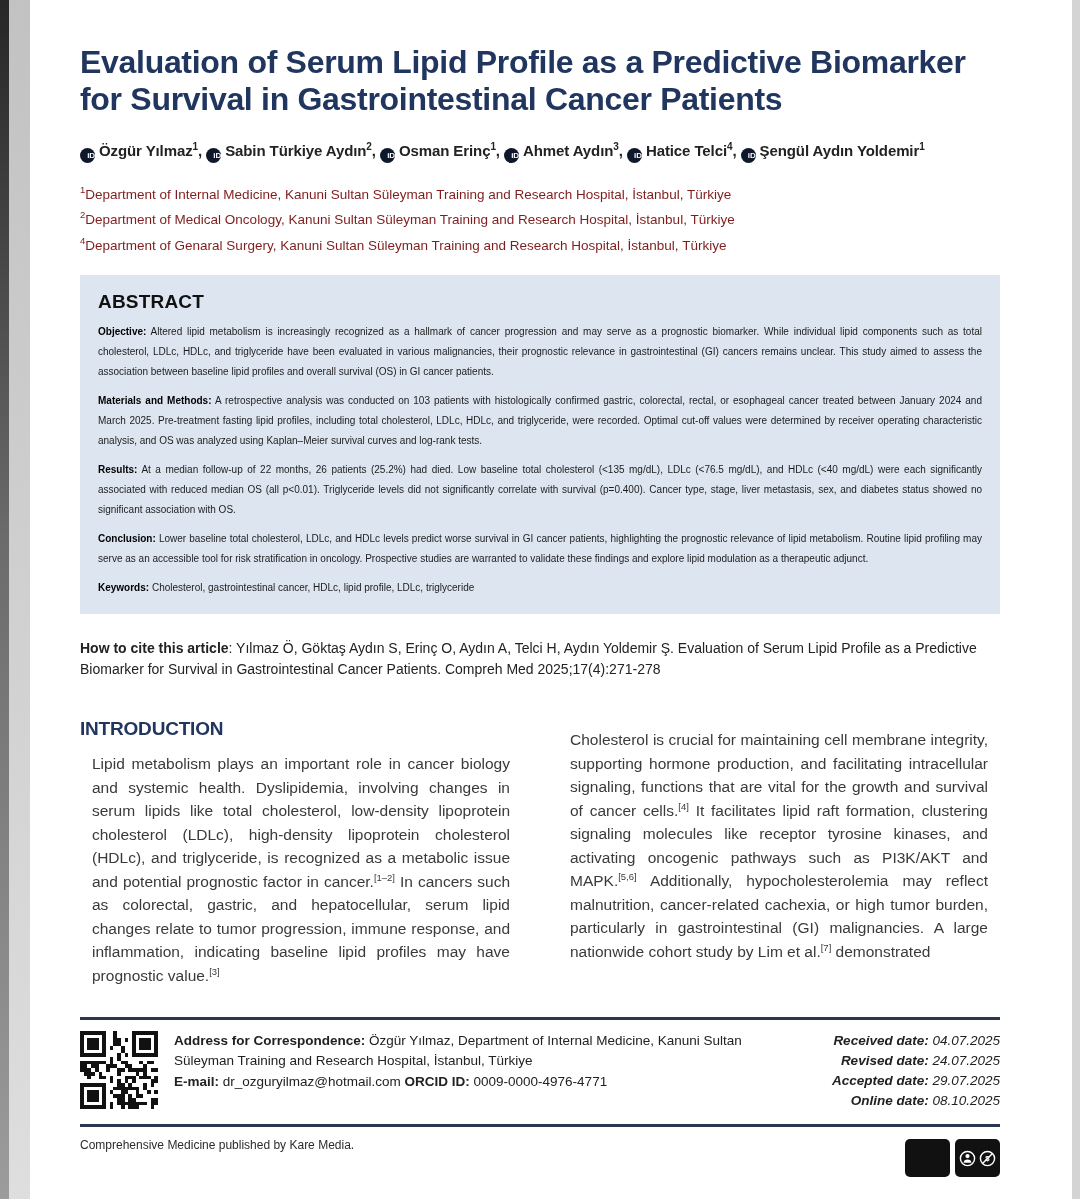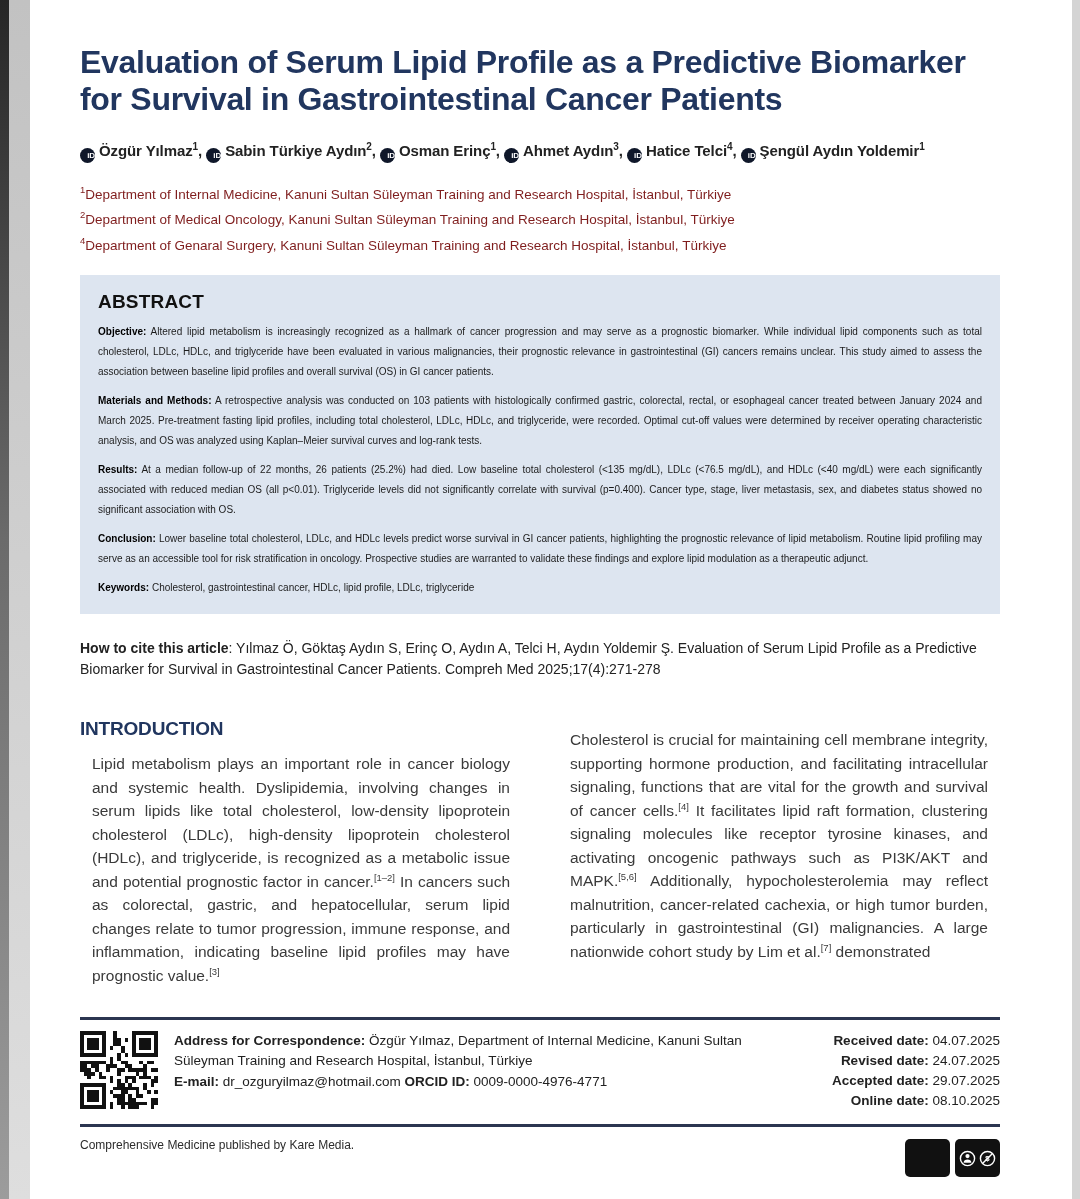--- a/index.html
+++ b/index.html
@@ -50,21 +50,21 @@
   .body-text .ref{font-size:9.5px;vertical-align:super;line-height:0;}
   .corr{
     margin-top:18px;border-top:3px solid var(--rule);border-bottom:3px solid var(--rule);
     padding:11px 0 13px;display:flex;gap:16px;align-items:flex-start;
   }
   .qr{flex:0 0 auto;width:78px;height:78px;}
   .qr svg{width:78px;height:78px;shape-rendering:crispEdges;}
   .corr-text{font-size:13.5px;line-height:20px;color:#222;max-width:600px;}
   .corr-text p{margin:0;}
   .corr-text p + p{margin-top:1px;}
-  .dates{margin-left:auto;text-align:right;font-size:13.5px;line-height:20px;color:#222;min-width:200px;}
+  .dates{margin-left:auto;text-align:right;font-size:13.5px;line-height:20px;color:#222;min-width:200px;font-style:italic;}
   .pub-row{margin-top:10px;display:flex;justify-content:space-between;align-items:flex-start;}
   .pub-text{font-size:12px;line-height:17px;color:#2c2c2c;}
   .pub-text p{margin:0;}
   .cc-badge{display:flex;gap:5px;flex:0 0 auto;margin-top:2px;}
   .cc-box{width:45px;height:38px;background:#111;border-radius:5px;display:flex;flex-direction:column;
     align-items:center;justify-content:center;color:#fff;}
   .cc-row{display:flex;gap:3px;}
   .cc-row svg{width:17px;height:17px;}
 </style>
 </head>

